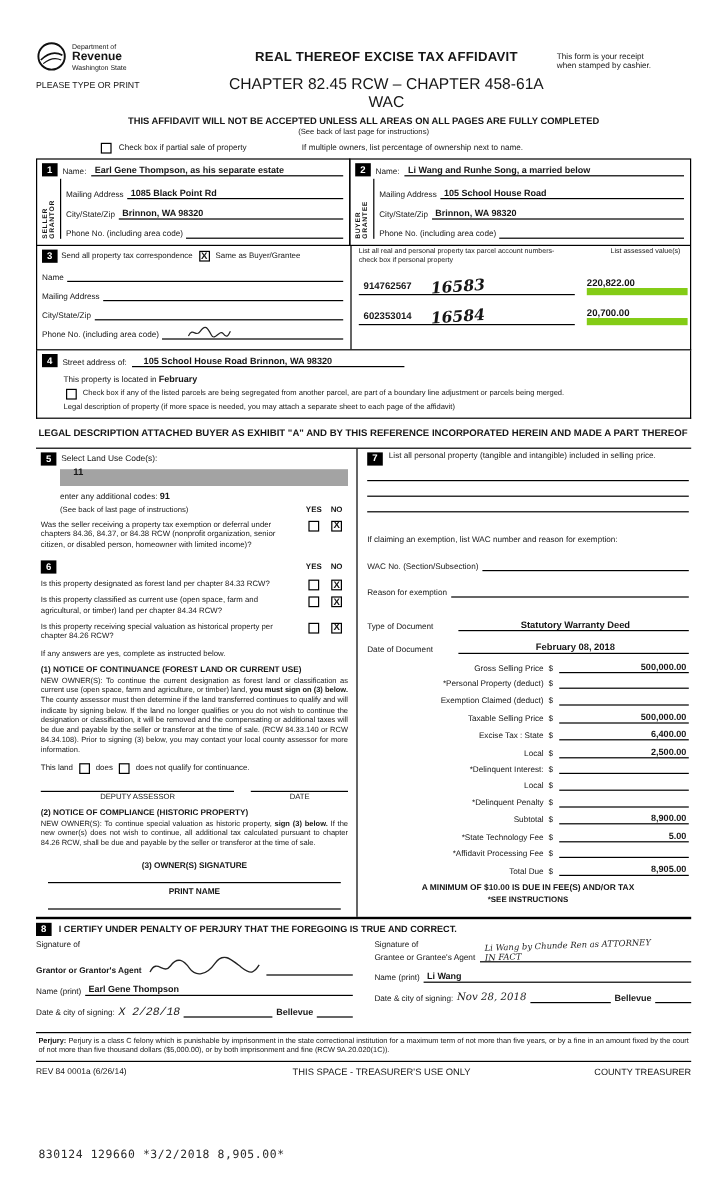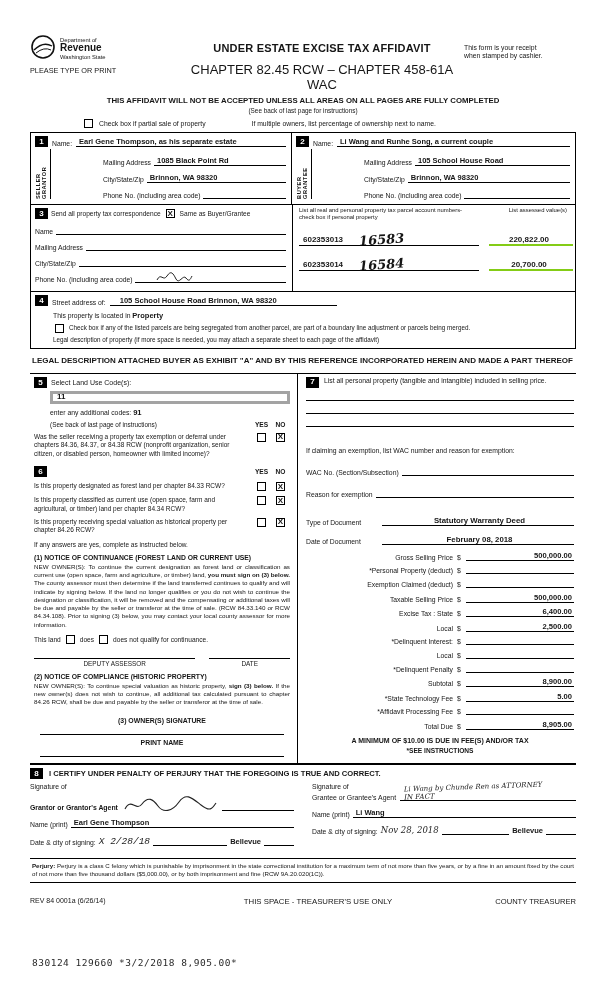--- a/index.html
+++ b/index.html
@@ -39,55 +39,55 @@
   .warning { text-align:center; font-weight:bold; font-size:7.8px; margin-top:4px; }
   .seeback { text-align:center; font-size:6.4px; margin-top:2px; }
   .partialrow { display:flex; align-items:center; font-size:6.8px; margin:5px 0 4px 52px; gap:4px; }
   .partialrow .mult { margin-left:42px; }
 
   
   .parties { display:flex; }
   .party-box { border:1px solid #000; padding:3px 5px 5px 4px; width:262px; }
   .party-box + .party-box { margin-left:-1px; width:285px; }
   .prow1 { display:flex; align-items:flex-end; gap:4px; font-size:6.8px; }
-  .pbody { display:flex; margin-top:2px;gap:48px; }
+  .pbody { display:flex; margin-top:2px; }
   .vlabel { display:flex; padding:1px 3px 0 0; margin-right:4px; border-right:1px solid #000; }
   .vlabel span { writing-mode:vertical-rl; transform:rotate(180deg); font-size:5.6px; font-weight:bold; letter-spacing:.6px; }
   .pfields { flex:1; padding-top:0; }
 
   
   .sec3 { display:flex; border:1px solid #000; border-top:none; }
   .sec3-left { width:261px; padding:3px 6px 8px 4px; }
   .s3r1 { display:flex; align-items:center; gap:3px; font-size:6.6px; }
   .sec3-right { flex:1; border-left:1px solid #000; padding:2px 2px 6px 6px; }
   .s3hdr { display:flex; font-size:5.9px; line-height:1.2; }
   .parcelhdr { width:170px; }
   .valuehdr { flex:1; text-align:right; padding-right:6px; }
   .parcelrow { display:flex; align-items:flex-end; margin-top:9px; }
   .pnumcell { width:180px; border-bottom:1px solid #000; font-weight:bold; font-size:8px; padding-left:4px; white-space:nowrap; }
-  .pvalcell { flex:1; border-bottom:2px solid #84cc16; text-align:center; font-weight:bold; font-size:8px; padding-right:4px; margin-left:10px; }
+  .pvalcell { flex:1; border-bottom:6px solid #84cc16; text-align:left; font-weight:bold; font-size:8px; padding-right:4px; margin-left:10px; }
 
   
   .sec4 { border:1px solid #000; border-top:none; padding:3px 6px 5px 4px; }
   .s4r1 { display:flex; align-items:flex-end; gap:4px; font-size:6.8px; }
   .s4street { border-bottom:1px solid #000; font-weight:bold; font-size:7.6px; padding:0 60px 0 10px; }
   .s4r2 { font-size:6.8px; margin-top:5px; margin-left:18px; }
   .s4r2 .bold { font-size:7.5px; }
   .s4r3 { display:flex; align-items:flex-start; gap:3px; margin-top:4px; margin-left:18px; font-size:6.3px; }
   .s4r4 { margin-top:3px; margin-left:18px; font-size:6.3px; }
 
   .legal { font-weight:bold; font-size:8px; line-height:1.35; padding:7px 2px 6px 2px; }
 
   
   .mid { display:flex; border-top:1px solid #000; border-bottom:1px solid #000; }
   .mid-left { width:268px; border-right:1px solid #000; padding:3px 7px 6px 4px; }
   .mid-right { flex:1; padding:3px 2px 6px 8px; }
 
   .s5r1 { display:flex; align-items:center; gap:4px; font-size:7px; }
-  .codebox { border:3px solid #a3a3a3; height:13px; margin:3px 0 0 16px; display:flex; align-items:flex-end; padding-left:4px;
+  .codebox { border:7px solid #a3a3a3; height:13px; margin:3px 0 0 16px; display:flex; align-items:flex-end; padding-left:4px;
              font-weight:bold; font-size:8px; }
   .s5r2 { font-size:6.8px; margin:4px 0 0 16px; }
   .s5r2 .bold { font-size:7.6px; }
   .s5r3 { display:flex; font-size:6.4px; margin:4px 0 0 16px; align-items:flex-end; }
   .s5r3 .grow { flex:1; }
   .ynhdr { display:flex; }
   .yn { width:19px; text-align:center; font-size:6.6px; font-weight:bold; }
   .qrow { display:flex; align-items:flex-start; font-size:6.5px; margin-top:5px; line-height:1.3; }
   .qtext { flex:1; padding-right:4px; }
   .cbcol { width:19px; display:flex; justify-content:center; }
@@ -127,21 +127,21 @@
   .s8col { flex:1; }
   .s8siglabel { font-size:6.8px; }
   .s8sigrow { display:flex; align-items:flex-end; gap:4px; font-size:6.9px; margin-top:2px; }
   .s8agent { white-space:nowrap; }
   .sigscribble { position:relative; top:4px; }
   .handsig { line-height:1.1; font-size:7px; transform:rotate(-2deg); }
   .handdate { font-size:9.5px; position:relative; top:1px;font-family:Liberation Mono, monospace; }
 
   .perjury { border-top:1px solid #000; border-bottom:1px solid #000; font-size:6.15px; line-height:1.3;
              padding:3px 2px 4px 2px; margin-top:6px; text-align:justify; }
-  .footer { display:flex; margin-top:14px; font-size:7px; }
+  .footer { display:flex; align-items:center; margin-top:4px; font-size:7px; }
   .footer .rev { width:160px; }
   .footer .tspace { flex:1; text-align:center; font-size:7.8px; }
   .footer .ctreas { width:130px; text-align:right; font-size:7.6px; }
 
   .stamp { position:absolute; left:32px; bottom:16px; font-family:"DejaVu Sans Mono", monospace;
            font-size:9.5px; letter-spacing:.5px; color:#2a2a2a; }
 </style>
 </head>
 <body>
 
@@ -157,21 +157,21 @@
         </svg>
         <div class="dept">
           <div class="d1">Department of</div>
           <div class="d2">Revenue</div>
           <div class="d3">Washington State</div>
         </div>
       </div>
       <div class="please">PLEASE TYPE OR PRINT</div>
     </div>
     <div class="hdr-center">
-      <div class="title">UNDER ESTATE EXCISE TAX AFFIDAVIT</div>
+      <div class="title">REAL THEREOF EXCISE TAX AFFIDAVIT</div>
       <div class="chapter">CHAPTER 82.45 RCW – CHAPTER 458-61A WAC</div>
     </div>
     <div class="receipt">
       <div>This form is your receipt</div>
       <div>when stamped by cashier.</div>
     </div>
   </div>
   <div class="warning">THIS AFFIDAVIT WILL NOT BE ACCEPTED UNLESS ALL AREAS ON ALL PAGES ARE FULLY COMPLETED</div>
   <div class="seeback">(See back of last page for instructions)</div>
   <div class="partialrow">
@@ -205,21 +205,21 @@
             <span class="lbl">Phone No. (including area code)</span>
             <span class="fill"></span>
           </div>
         </div>
       </div>
     </div>
     <div class="party-box">
       <div class="prow1">
         <span class="badge">2</span>
         <span class="lbl">Name:</span>
-        <span class="valfill">Li Wang and Runhe Song, a current couple</span>
+        <span class="valfill">Li Wang and Runhe Song, a married below</span>
       </div>
       <div class="pbody">
         <div class="vlabel">
           <span>BUYER</span>
           <span>GRANTEE</span>
         </div>
         <div class="pfields">
           <div class="frow">
             <span class="lbl">Mailing Address</span>
             <span class="valfill">105 School House Road</span>
@@ -268,21 +268,21 @@
         </span>
       </div>
     </div>
     <div class="sec3-right">
       <div class="s3hdr">
         <div class="parcelhdr">List all real and personal property tax parcel account numbers-check box if personal property</div>
         <div class="valuehdr">List assessed value(s)</div>
       </div>
       <div class="parcelrow">
         <div class="pnumcell">
-          <span>602353013</span>
+          <span>914762567</span>
           <span class="hand-big">16583</span>
         </div>
         <div class="pvalcell">220,822.00</div>
       </div>
       <div class="parcelrow">
         <div class="pnumcell">
           <span>602353014</span>
           <span class="hand-big">16584</span>
         </div>
         <div class="pvalcell">20,700.00</div>
@@ -291,21 +291,21 @@
   </div>
 
   <div class="sec4">
     <div class="s4r1">
       <span class="badge">4</span>
       <span class="lbl">Street address of:</span>
       <span class="s4street">105 School House Road Brinnon, WA 98320</span>
     </div>
     <div class="s4r2">
       <span>This property is located in</span>
-      <span class="bold">Property</span>
+      <span class="bold">February</span>
     </div>
     <div class="s4r3">
       <span class="cb"></span>
       <span>Check box if any of the listed parcels are being segregated from another parcel, are part of a boundary line adjustment or parcels being merged.</span>
     </div>
     <div class="s4r4">Legal description of property (if more space is needed, you may attach a separate sheet to each page of the affidavit)</div>
   </div>
 
   <div class="legal">LEGAL DESCRIPTION ATTACHED BUYER AS EXHIBIT "A" AND BY THIS REFERENCE INCORPORATED HEREIN AND MADE A PART THEREOF</div>
 

